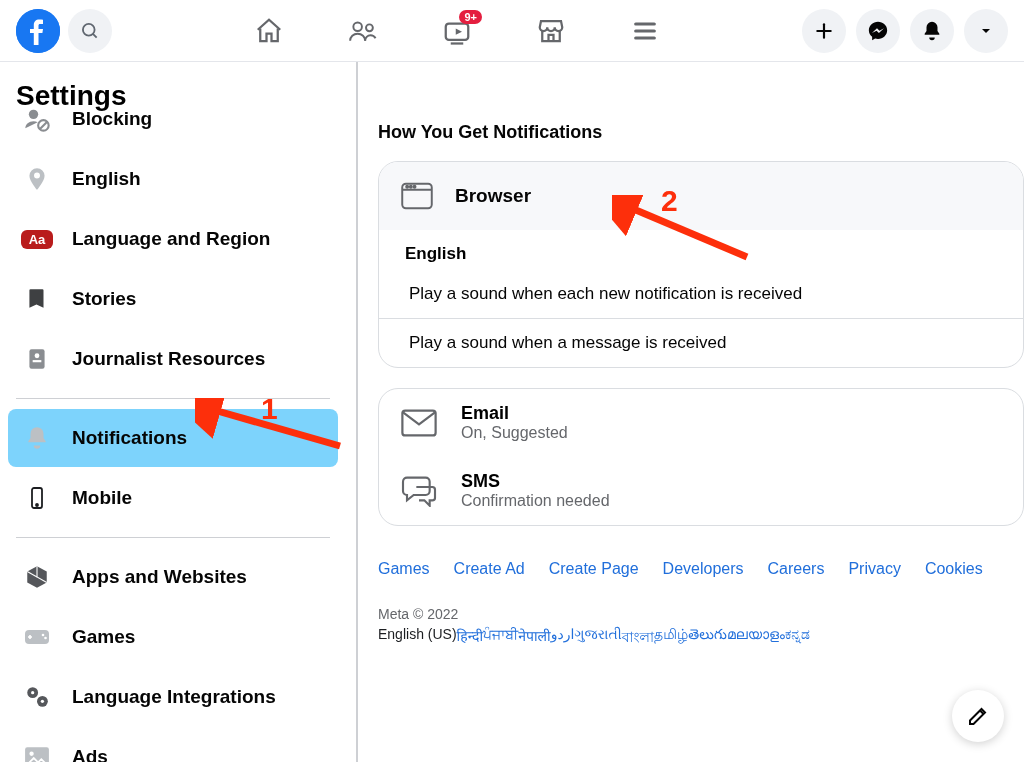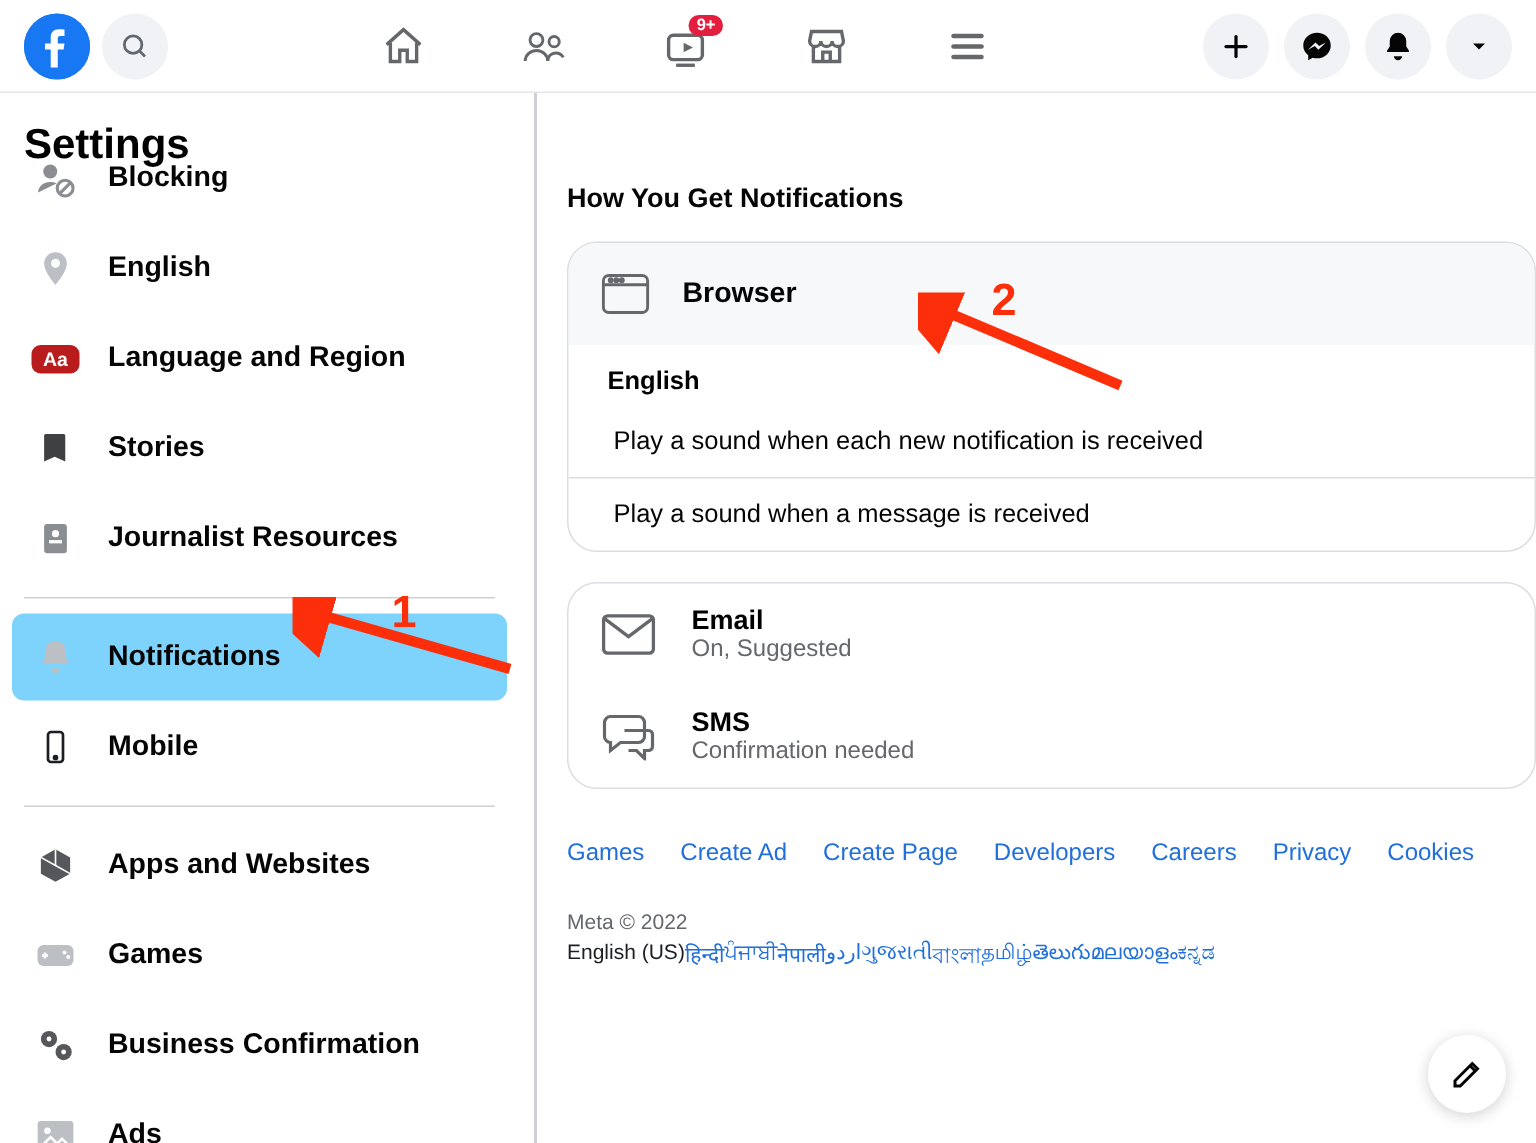--- a/index.html
+++ b/index.html
@@ -411,21 +411,21 @@
         </div>
         <div class="sb-item">
           <span class="sb-icon">
             <svg width="28" height="26" viewBox="0 0 24 24" fill="#55575b">
                 <circle cx="8" cy="8" r="5"></circle>
                 <circle cx="17" cy="16" r="5"></circle>
                 <circle cx="8" cy="8" r="1.5" fill="#fff"></circle>
                 <circle cx="17" cy="16" r="1.5" fill="#fff"></circle>
               </svg>
           </span>
-          <span class="label">Business Confirmation</span>
+          <span class="label">Language Integrations</span>
         </div>
         <div class="sb-item">
           <span class="sb-icon">
             <svg width="26" height="22" viewBox="0 0 24 20" fill="#bcc0c4">
                 <rect x="1" y="1" width="22" height="18" rx="2"></rect>
                 <circle cx="7" cy="7" r="2" fill="#fff"></circle>
                 <path d="M3 17l6-6 4 4 3-3 5 5" fill="none" stroke="#fff" stroke-width="1.6"></path>
               </svg>
           </span>
           <span class="label">Ads</span>

